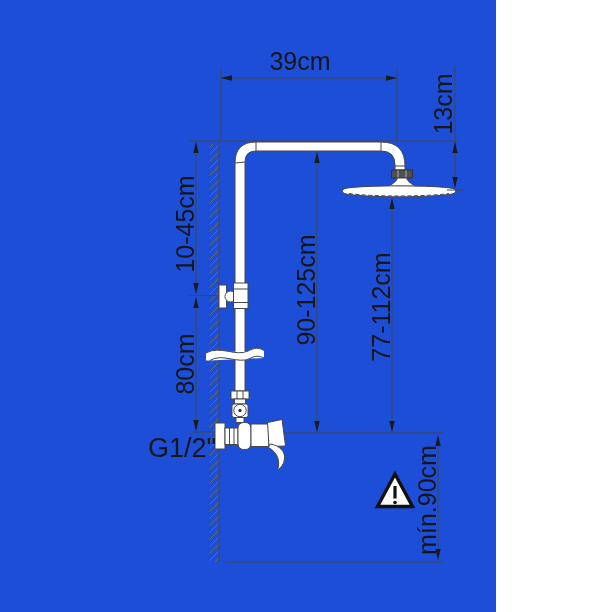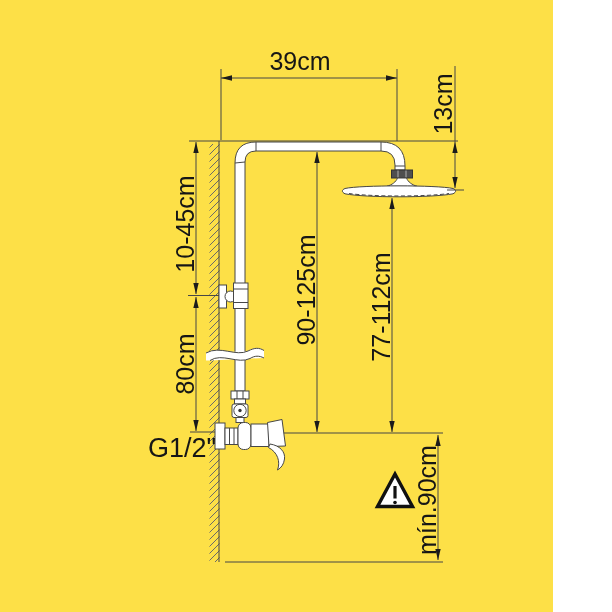--- a/index.html
+++ b/index.html
@@ -1,16 +1,16 @@
 <!DOCTYPE html>
 <html><head>
 <meta charset="utf-8">
 <style>
   html,body{margin:0;padding:0;background:#fff;}
-  .stage{position:relative;width:553px;height:612px;background:#fde047;overflow:hidden;
+  .stage{position:relative;width:496px;height:612px;background:#1d4ed8;overflow:hidden;
          font-family:"Liberation Sans", sans-serif;}
   svg{display:block}
   svg text{font-family:"Liberation Sans", sans-serif;fill:#161616;}
   .dim-label{font-size:25px;}
   .thread-label{font-size:27px;}
 </style>
 </head>
 <body>
 
 <div class="stage">

